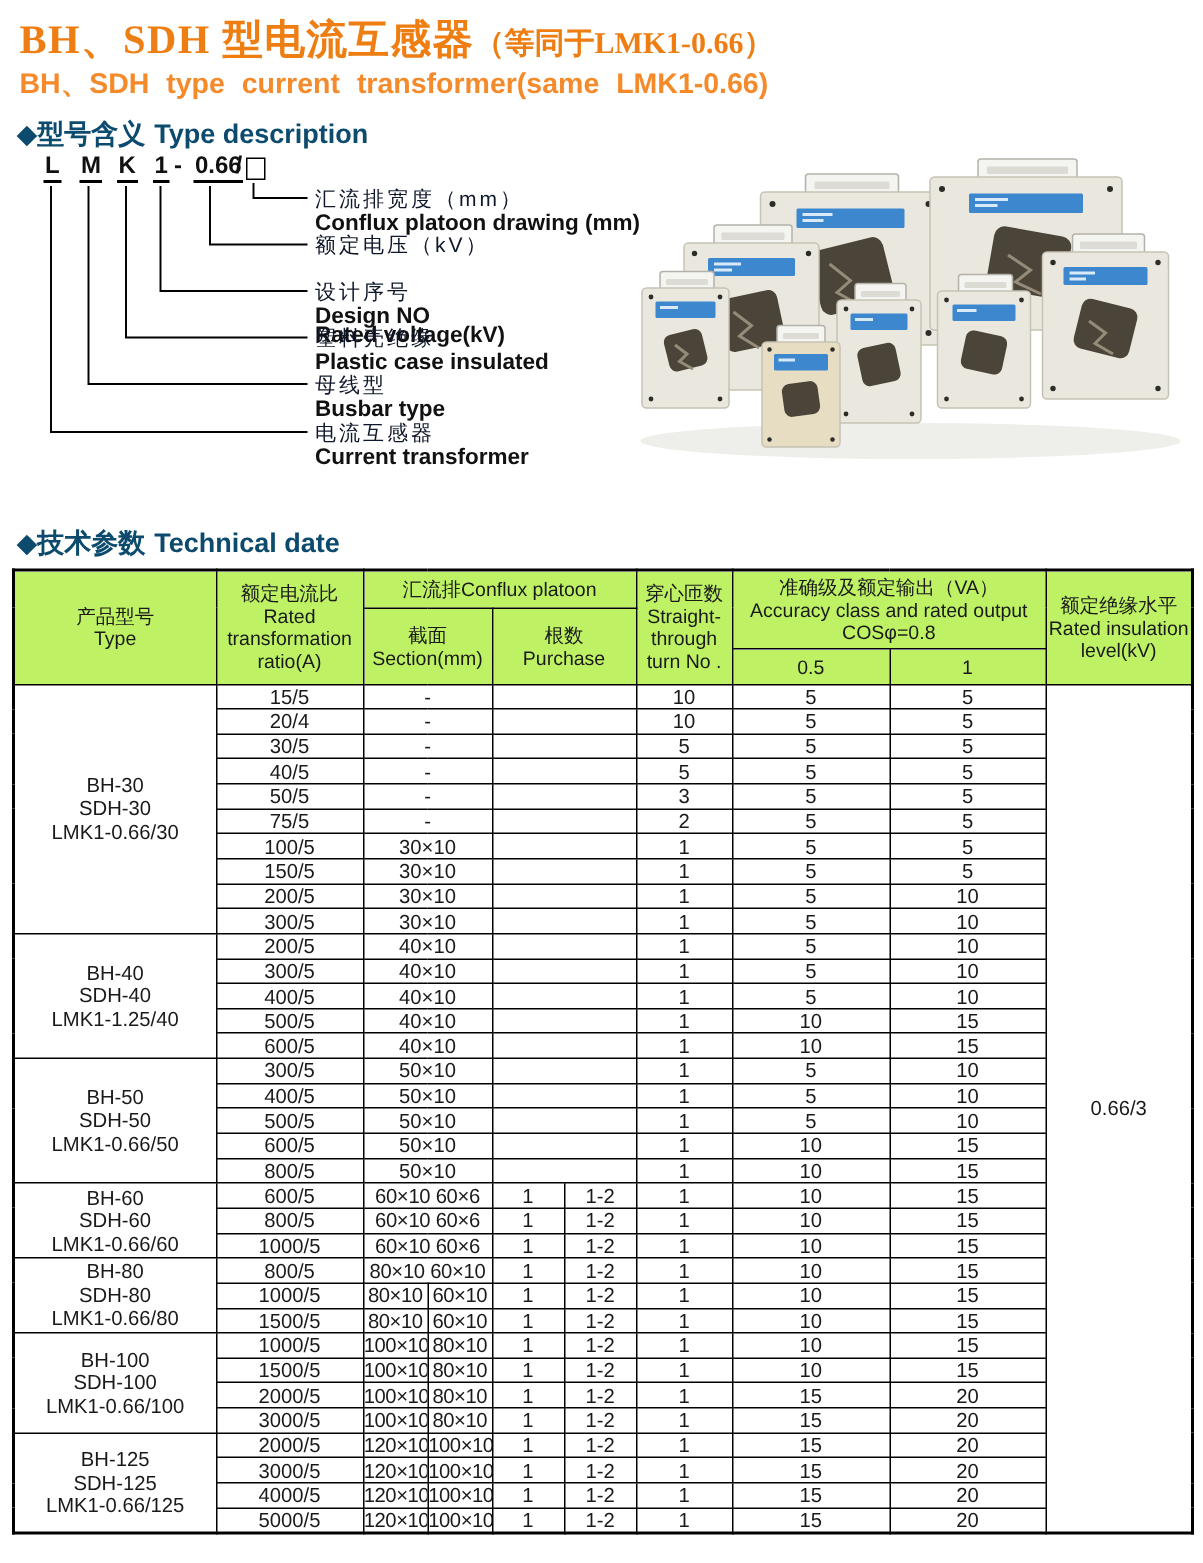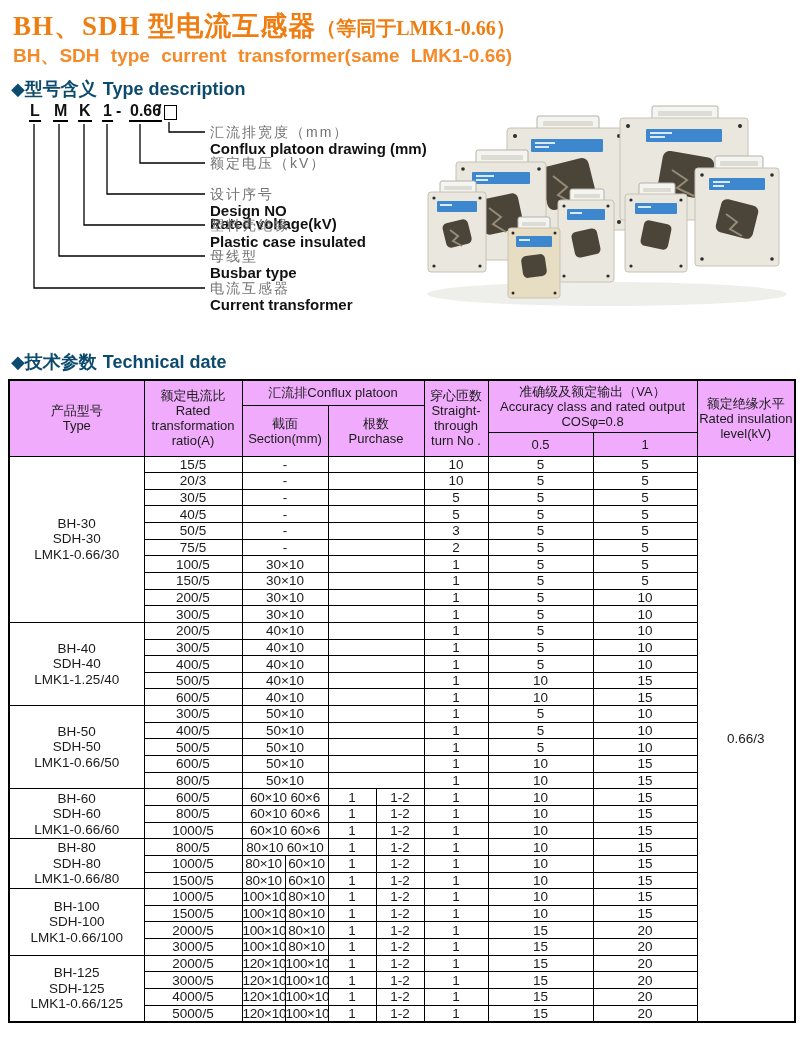--- a/index.html
+++ b/index.html
@@ -14,40 +14,40 @@
   .title-en{left:13px;top:43px;font-weight:bold;color:#f58a2a;font-size:19px;word-spacing:6px;white-space:nowrap;}
 
   
   .sec-head{font-size:18px;font-weight:bold;color:#0c4a6e;white-space:nowrap;}
   .sec-head .en{margin-left:6px;}
 
   
   .code-char{position:absolute;top:102px;font-size:16px;font-weight:bold;color:#111;}
   .code-char.u{border-bottom:2px solid #000;padding:0 1px 0 1px;}
   .blank-box{position:absolute;top:105px;width:11px;height:13px;border:1.5px solid #000;}
-  .diagram-label-cn{position:absolute;left:210px;font-size:14px;letter-spacing:2px;color:#737373;white-space:nowrap;}
+  .diagram-label-cn{position:absolute;left:210px;font-size:14px;letter-spacing:2px;color:#0f172a;white-space:nowrap;}
   .diagram-label-en{position:absolute;left:210px;font-size:15px;font-weight:bold;color:#111;white-space:nowrap;}
   #diagram-lines{left:0;top:0;pointer-events:none;}
 
   
   .u-body{fill:#eae7df;stroke:#c6c2b4;stroke-width:1;}
   .u-body.cream{fill:#e7ddc2;}
   .u-cover{fill:#f4f4f0;stroke:#b3b2aa;stroke-width:1;}
   .u-coverline{fill:#dcdcd4;}
   .u-label{fill:#3d87cf;}
   .u-labeltick{fill:#d8e9f8;}
   .u-hole{fill:#4a4538;}
   .u-screw{fill:#2c2c28;}
   .u-ridge{stroke:#948b79;stroke-width:2;fill:none;}
 
   
   table.tech{border-collapse:collapse;table-layout:fixed;width:786px;border:2px solid #000;}
   table.tech th,table.tech td{border:1px solid #000;padding:0;text-align:center;vertical-align:middle;
       overflow:hidden;white-space:nowrap;}
-  table.tech thead th{background:#f0abfc;font-weight:normal;font-size:13px;line-height:15px;}
+  table.tech thead th{background:#bef264;font-weight:normal;font-size:13px;line-height:15px;}
   table.tech thead .hline{display:block;}
   tr.h1r{height:25px;} tr.h2r{height:27px;} tr.h3r{height:24px;}
   table.tech tbody tr{height:16.65px;}
   table.tech tbody td{font-size:13.5px;}
   td.model{font-size:13px;line-height:15.5px;}
   td.sec-merged{font-size:11px;letter-spacing:-0.2px;}
   td.sec-split{font-size:10px;letter-spacing:-0.3px;}
   td.insul{font-size:13.5px;}
 </style>
 </head>
@@ -282,21 +282,21 @@
           </td>
           <td>15/5</td>
           <td colspan="2">-</td>
           <td colspan="2"></td>
           <td>10</td>
           <td>5</td>
           <td>5</td>
           <td class="insul" rowspan="34">0.66/3</td>
         </tr>
         <tr>
-          <td>20/3</td>
+          <td>20/4</td>
           <td colspan="2">-</td>
           <td colspan="2"></td>
           <td>10</td>
           <td>5</td>
           <td>5</td>
         </tr>
         <tr>
           <td>30/5</td>
           <td colspan="2">-</td>
           <td colspan="2"></td>

